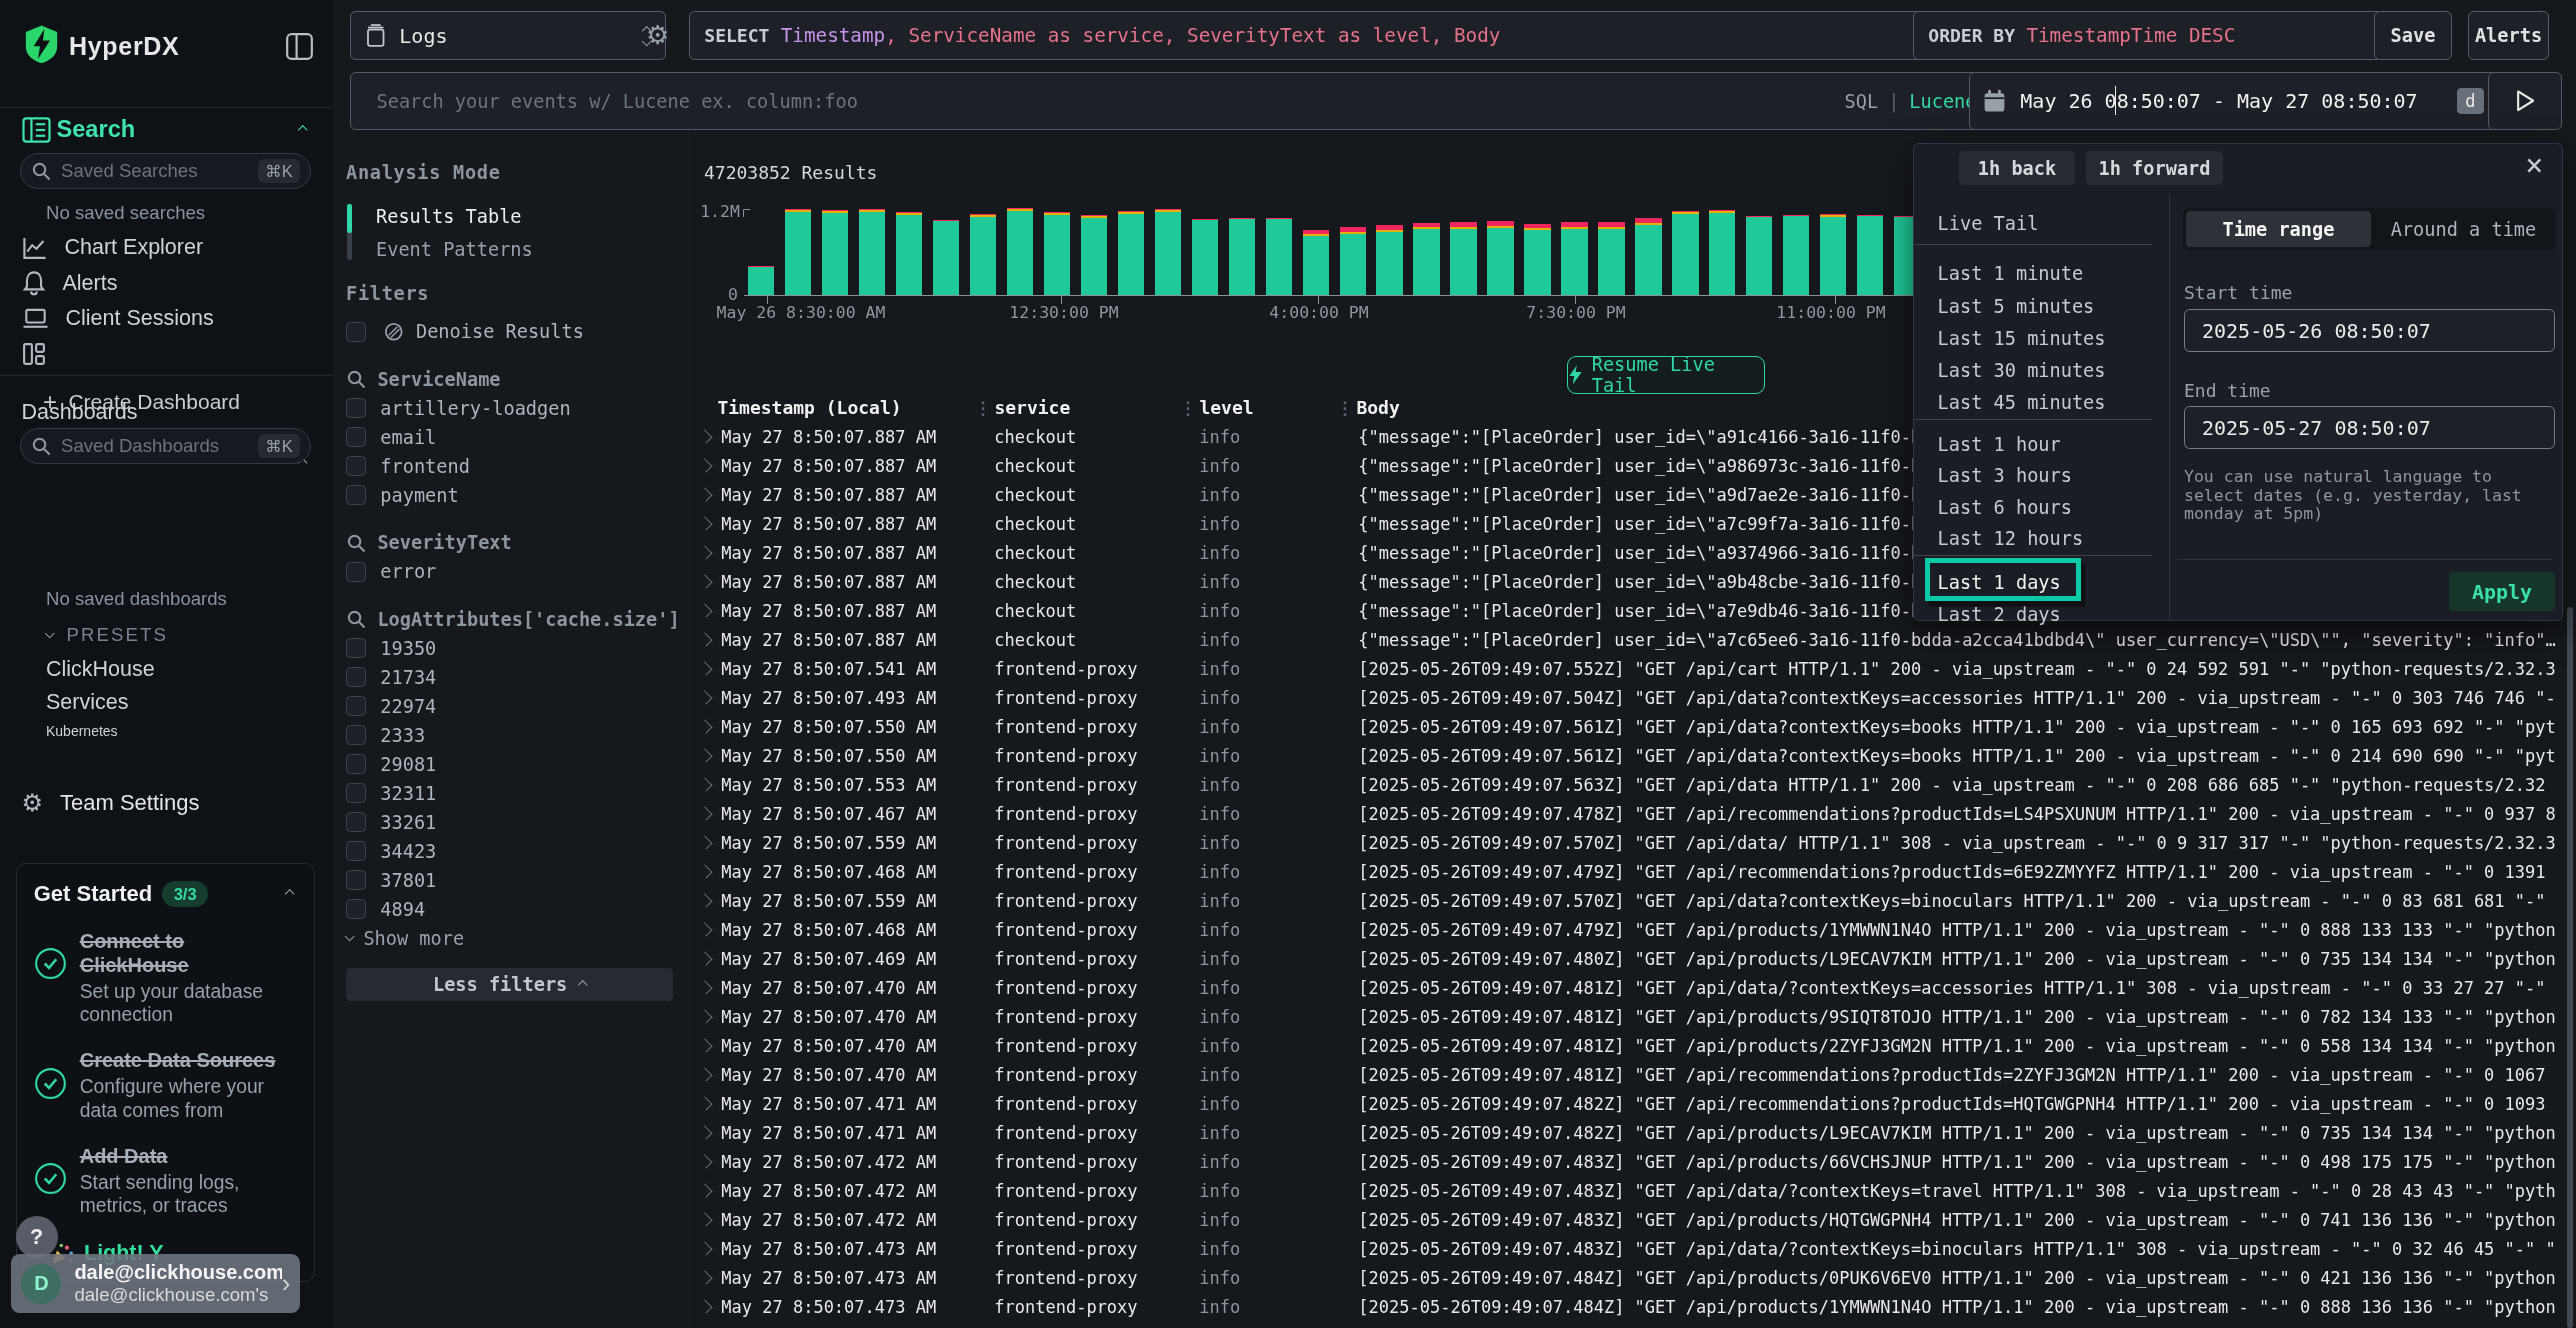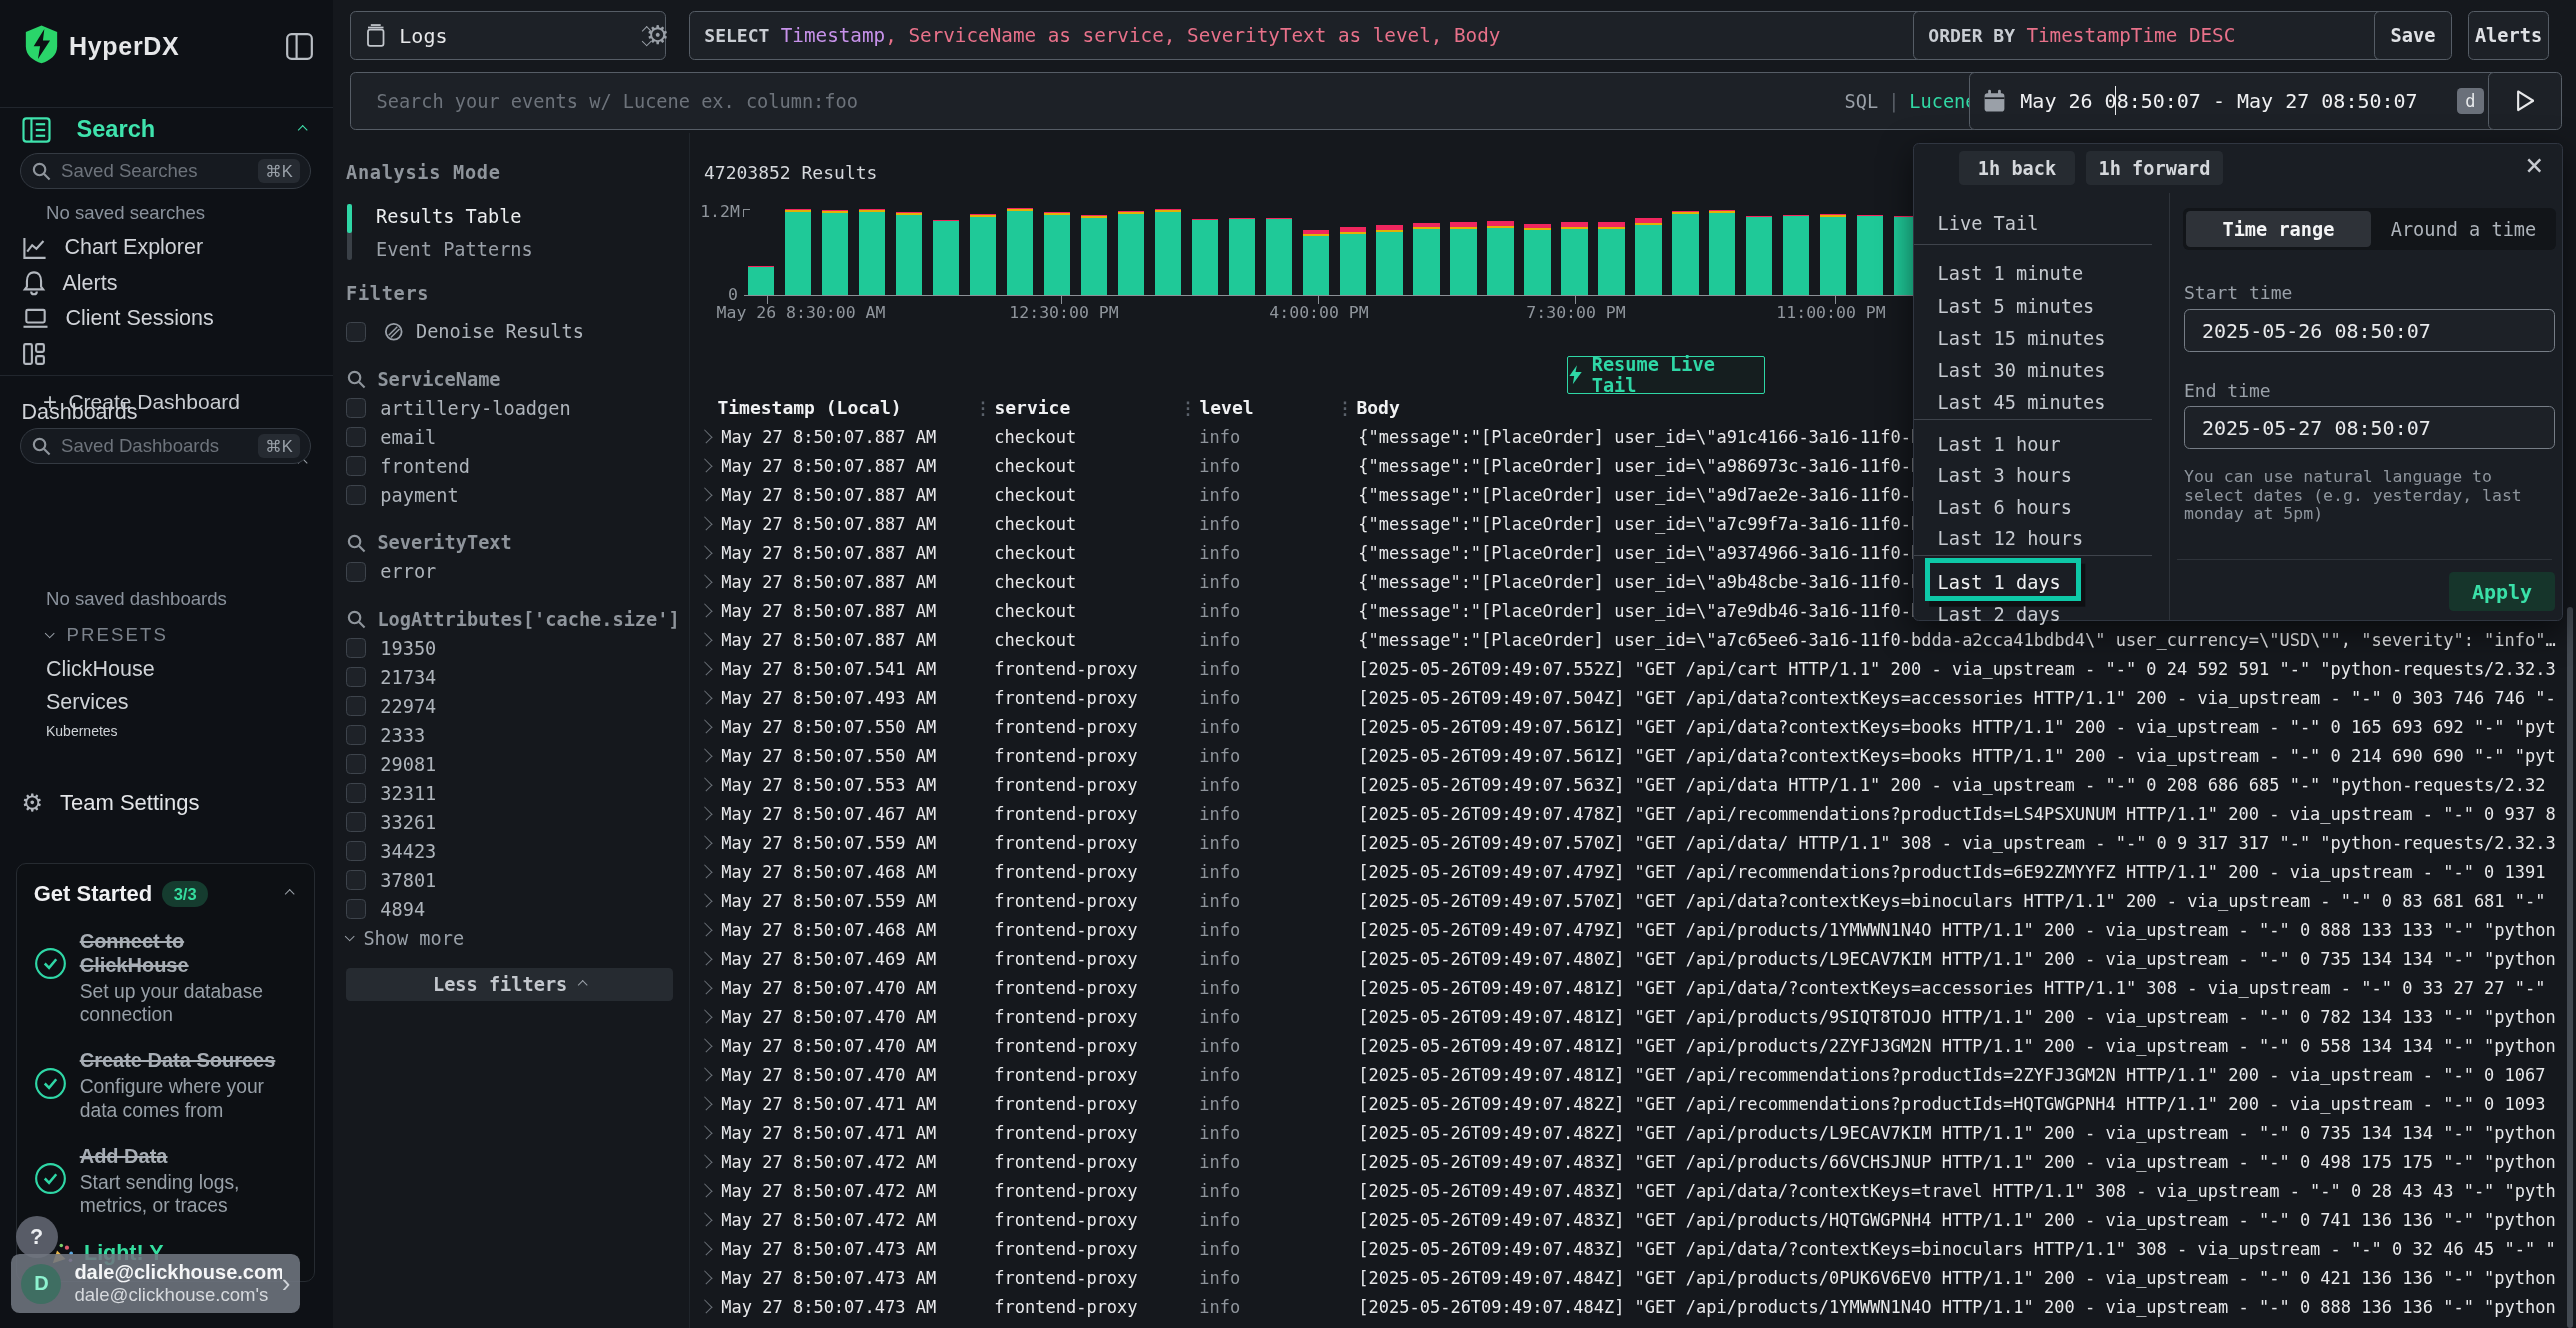--- a/index.html
+++ b/index.html
@@ -71,23 +71,23 @@
   .seg{width:100%;}
   .seg.red{background:#f0265e;}
   .seg.yel{background:#e3b107;}
   .seg.grn{background:#1fc998;}
   #axis{position:absolute;left:53px;top:162px;width:1767px;height:1.4px;background:#8b9096;}
   .tick{position:absolute;top:162px;width:1.4px;height:9.3px;background:#8b9096;}
   .ticklabel{position:absolute;top:170px;transform:translateX(-50%);font-size:16.5px;color:#8f959c;white-space:nowrap;}
   #ylab-top{position:absolute;left:2.9px;top:69px;width:46px;text-align:right;font-size:16.5px;color:#8f959c;}
   #ybracket{position:absolute;left:52px;top:76px;width:6.4px;height:7.2px;border-top:1.4px solid #8b9096;border-left:1.4px solid #8b9096;}
   #ylab-zero{position:absolute;left:37px;top:152px;font-size:16.5px;color:#8f959c;}
-  #resume{position:absolute;left:876px;top:223px;width:196px;height:36px;border:1.4px solid #2fd7a6;border-radius:2px;
+  #resume{position:absolute;left:876px;top:223px;width:196px;height:36px;border:1.4px solid #2fd7a6;border-radius:9px;
           background:rgba(23,48,40,0.25);display:flex;align-items:center;justify-content:center;gap:8.6px;
-          color:#2fd7a6;font-weight:bold;font-size:18.6px;}
+          color:#2fd7a6;font-weight:normal;font-size:18.6px;}
   #thead{position:absolute;left:6.4px;top:264px;right:0;height:26px;display:flex;font-size:18px;font-weight:bold;color:#f0f1f3;}
   .hsep{color:#5a616a;font-size:17px;margin-top:1.4px;}
   #tbody{position:absolute;left:6.4px;top:289px;right:13px;bottom:-21.5px;overflow:hidden;}
   .trow{display:flex;align-items:center;height:29px;white-space:nowrap;font-family:"DejaVu Sans Mono","Liberation Mono",monospace;}
   .rchev{flex:0 0 10px;width:7.9px;height:7.9px;border-right:1.4px solid #6a7077;border-top:1.4px solid #6a7077;
          transform:rotate(45deg);margin-left:2.9px;margin-right:10px;}
   .c{display:inline-block;font-size:17px;color:#e8e9eb;overflow:hidden;}
   .c.ts{flex:0 0 273px;}
   .c.sv{flex:0 0 205px;}
   .c.lv{flex:0 0 159px;color:#8f959c;}
@@ -137,21 +137,21 @@
     <div class="abs" style="left:69px;top:31.5px;font-size:25px;font-weight:bold;letter-spacing:0.7px;">HyperDX</div>
     <div class="abs" style="left:285px;top:31.5px;">
       <svg width="29" height="29" viewBox="0 0 40 40">
           <rect x="3" y="3" width="34" height="34" rx="6" fill="none" stroke="#b9bec4" stroke-width="3"></rect>
           <line x1="16" y1="3" x2="16" y2="37" stroke="#b9bec4" stroke-width="3"></line>
         </svg>
     </div>
 
     <div class="sb-divider" style="top:107px;"></div>
 
-    <div class="abs" style="left:21.5px;top:116px;display:flex;align-items:center;gap:26px;width:291px;">
+    <div class="abs" style="left:21.5px;top:116px;display:flex;align-items:center;gap:6px;width:291px;">
       <span>
         <svg width="29" height="26" viewBox="0 0 40 36">
             <rect x="2" y="2" width="36" height="32" rx="4" fill="none" stroke="#3fe3ad" stroke-width="3"></rect>
             <line x1="13" y1="2" x2="13" y2="34" stroke="#3fe3ad" stroke-width="3"></line>
             <line x1="19" y1="10" x2="32" y2="10" stroke="#3fe3ad" stroke-width="3"></line>
             <line x1="19" y1="18" x2="32" y2="18" stroke="#3fe3ad" stroke-width="3"></line>
             <line x1="19" y1="26" x2="32" y2="26" stroke="#3fe3ad" stroke-width="3"></line>
           </svg>
       </span>
       <span style="font-size:23.6px;font-weight:bold;color:#3fe3ad;">Search</span>

